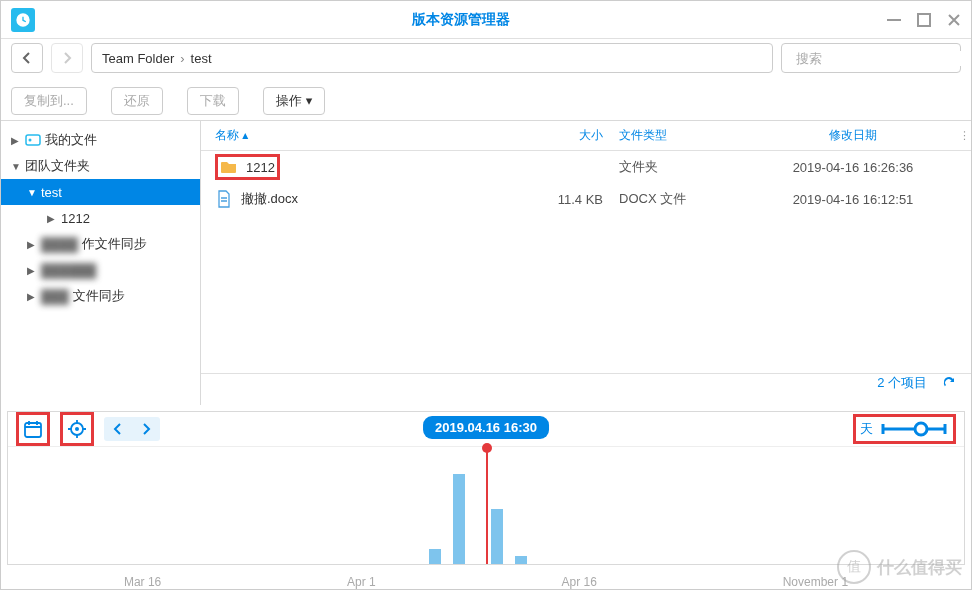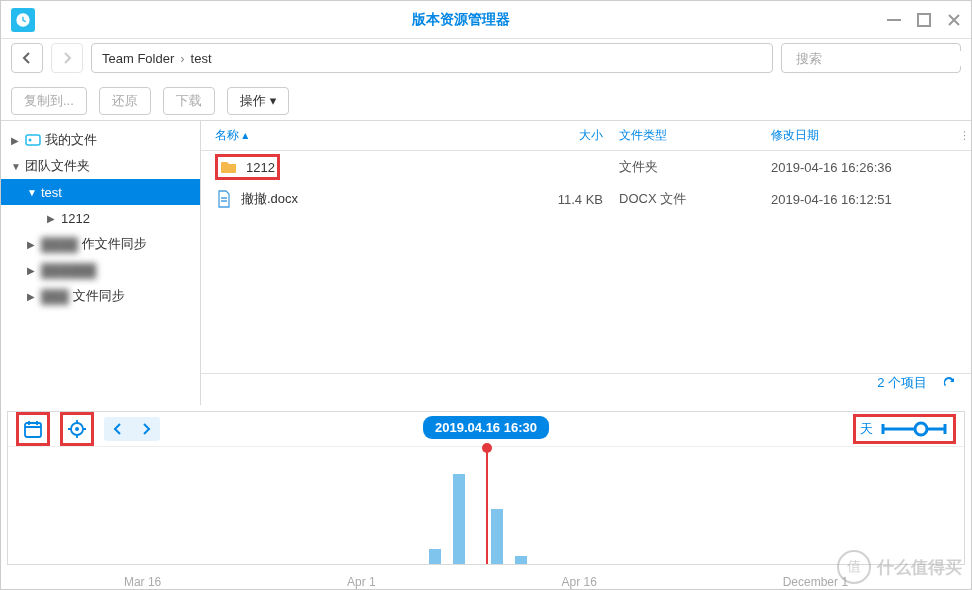--- a/index.html
+++ b/index.html
@@ -13,40 +13,40 @@
 .navbar { height: 42px; display: flex; align-items: flex-end; padding: 8px 10px; gap: 8px; }
 .nav-btn { width: 32px; height: 30px; border: 1px solid #ccc; border-radius: 4px; background: #fff; display: flex; align-items: center; justify-content: center; cursor: pointer; }
 .nav-btn svg { width: 12px; height: 12px; fill: #666; }
 .nav-btn.disabled { opacity: 0.5; }
 .breadcrumb { flex: 1; height: 30px; border: 1px solid #ccc; border-radius: 4px; padding: 0 10px; display: flex; align-items: center; gap: 6px; }
 .crumb-sep { color: #888; }
 .search-box { width: 180px; height: 30px; border: 1px solid #ccc; border-radius: 4px; display: flex; align-items: center; padding: 0 8px; gap: 6px; }
 .search-box input { border: none; outline: none; flex: 1; font-size: 13px; color: #888; }
 .search-box input::placeholder { color: #aaa; }
 .filter-icon { width: 14px; height: 14px; }
-.toolbar { height: 40px; display: flex; align-items: center; padding: 0 10px; gap: 12px; border-bottom: 1px solid #d9d9d9; }
+.toolbar { height: 40px; display: flex; align-items: center; padding: 0 10px; gap: 24px; border-bottom: 1px solid #d9d9d9; }
 .tbtn { height: 28px; padding: 0 12px; border: 1px solid #ccc; border-radius: 4px; background: #fff; font-size: 13px; display: flex; align-items: center; gap: 4px; cursor: pointer; }
 .tbtn.disabled { color: #aaa; }
 .main { display: flex; height: 284px; }
 .sidebar { width: 200px; border-right: 1px solid #d9d9d9; padding: 6px 0; overflow: hidden; }
 .tree-item { height: 26px; display: flex; align-items: center; padding-left: 10px; gap: 4px; cursor: pointer; font-size: 13px; }
 .tree-item.selected { background: #0086e5; color: #fff; }
 .tree-item .expand { width: 10px; font-size: 10px; color: #666; }
 .tree-item.selected .expand { color: #fff; }
 .tree-item.lvl1 { padding-left: 26px; }
 .tree-item.lvl2 { padding-left: 46px; }
 .tree-icon { width: 16px; height: 16px; display: inline-flex; align-items: center; justify-content: center; }
 .blur { filter: blur(3px); opacity: 0.7; }
 .content { flex: 1; display: flex; flex-direction: column; }
 .list-header { display: flex; height: 30px; align-items: center; border-bottom: 1px solid #e0e0e0; color: #0086e5; font-size: 12px; }
 .col { padding: 0 8px; }
 .col-name { flex: 1; padding-left: 14px; }
 .col-size { width: 76px; text-align: right; }
 .col-type { width: 152px; }
-.col-date { width: 188px; text-align: left; padding-right: 16px; }
+.col-date { width: 188px; text-align: center; padding-right: 16px; }
 .col-dots { width: 20px; color: #999; font-size: 11px; }
 .list-body { flex: 1; overflow: auto; }
 .row { display: flex; height: 32px; align-items: center; font-size: 13px; color: #333; }
 .row .col-name { display: flex; align-items: center; gap: 8px; }
 .row .col-type, .row .col-date, .row .col-size { color: #555; }
 .file-icon { width: 18px; height: 18px; }
 .highlight-box { border: 3px solid #e4393c; padding: 1px 2px; display: inline-flex; align-items: center; gap: 8px; }
 .status { height: 32px; display: flex; align-items: flex-start; justify-content: flex-end; padding: 0 14px; gap: 14px; border-top: 1px solid #e0e0e0; color: #0086e5; font-size: 13px; }
 .refresh-icon { width: 16px; height: 16px; cursor: pointer; }
 .timeline { border: 1px solid #d9d9d9; margin: 6px; position: relative; }
@@ -258,19 +258,19 @@
     <div class="tl-bar" style="left:46.5%; height:90px;"></div>
     <div class="tl-bar" style="left:50.5%; height:55px;"></div>
     <div class="tl-bar" style="left:53%; height:8px;"></div>
     <div class="tl-marker"></div>
   </div>
 </div>
 <div class="tl-axis">
   <span>Mar 16</span>
   <span>Apr 1</span>
   <span>Apr 16</span>
-  <span>December 1</span>
+  <span>November 1</span>
 </div>
 
 <div class="watermark">
   <div class="wm-circle">值</div>
   <div class="wm-text">什么值得买</div>
 </div>
 
 </body></html>

